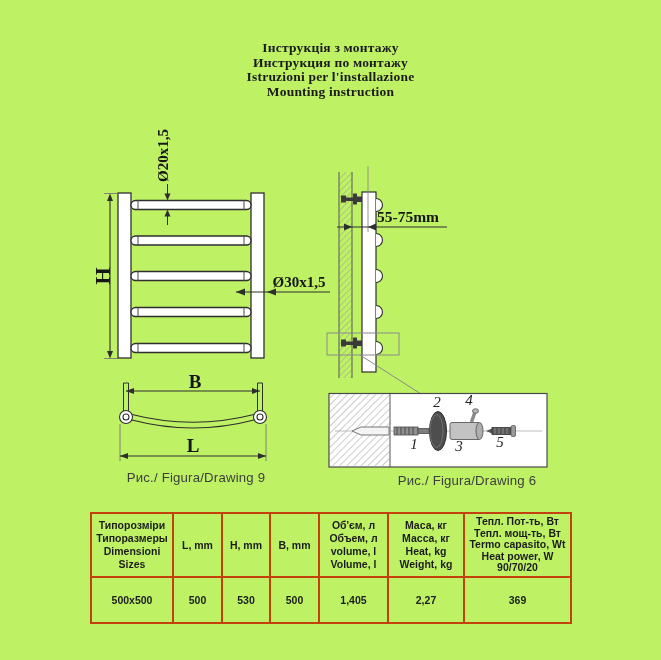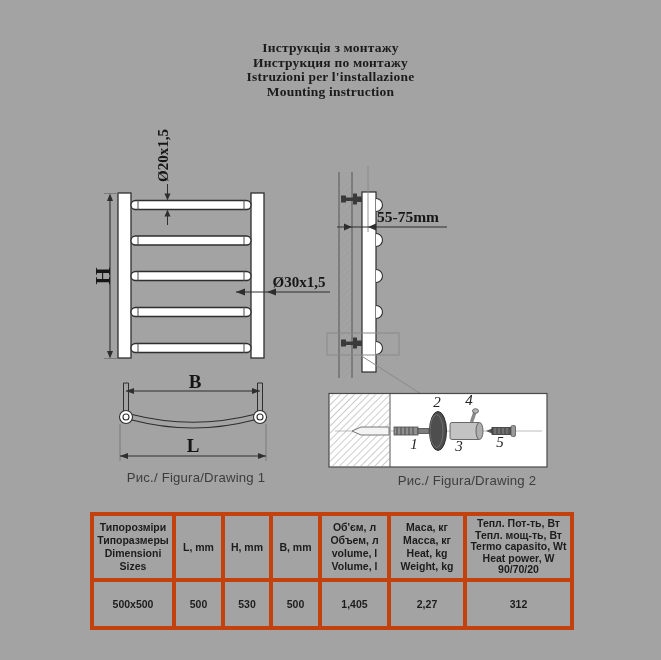--- a/index.html
+++ b/index.html
@@ -1,17 +1,17 @@
 <!DOCTYPE html>
 <html><head>
 <meta charset="utf-8">
 <style>
   html,body { margin:0; padding:0; background:#ffffff; }
   .sheet {
-    position:relative; width:661px; height:660px; background:#a3a3a3;
+    position:relative; width:661px; height:660px; background:#bef264;
     font-family:"Liberation Sans", sans-serif; overflow:hidden;
   }
   .title {
     position:absolute; top:41px; left:0; width:661px;
     text-align:center; white-space:pre-line;
     font-family:"Liberation Serif", serif; font-weight:bold;
     font-size:13.5px; line-height:14.6px; color:#1b1b1b;
     letter-spacing:.2px;
   }
   svg { position:absolute; overflow:visible; }
@@ -30,21 +30,21 @@
     position:absolute; font-size:13.2px; color:#3d3d3d; text-align:center;
     letter-spacing:.2px;
   }
   #caption-1 { left:101px; top:470px; width:190px; }
   #caption-2 { left:367px; top:473px; width:200px; }
   table.spec {
     position:absolute; left:90px; top:512px;
     border-collapse:collapse; table-layout:fixed;
   }
   .spec th, .spec td {
-    border:4px solid #c2410c; text-align:center; vertical-align:middle;
+    border:2px solid #c2410c; text-align:center; vertical-align:middle;
     font-size:10.5px; line-height:13px; color:#1c1c1c;
     white-space:pre-line; padding:1px 2px; font-weight:600;
   }
   .spec td { font-weight:700; }
   .spec th { height:60px; }
   .spec td { height:42px; }
   .spec th.heat { line-height:11.6px;text-align:center; }
 </style>
 </head>
 <body>
@@ -251,22 +251,22 @@
       <rect x="183" y="33.5" width="4.5" height="11" rx="1.5" fill="#9a9a9a" stroke="#555" stroke-width="0.8"></rect>
     </g>
 
     <text class="partnum" text-anchor="middle" x="86" y="57">1</text>
     <text class="partnum" text-anchor="middle" x="109" y="15">2</text>
     <text class="partnum" text-anchor="middle" x="131" y="59">3</text>
     <text class="partnum" text-anchor="middle" x="141" y="13">4</text>
     <text class="partnum" text-anchor="middle" x="172" y="55">5</text>
   </svg>
 
-  <div class="caption" id="caption-1">Рис./ Figura/Drawing 1</div>
-  <div class="caption" id="caption-2">Рис./ Figura/Drawing 2</div>
+  <div class="caption" id="caption-1">Рис./ Figura/Drawing 9</div>
+  <div class="caption" id="caption-2">Рис./ Figura/Drawing 6</div>
 
   <table class="spec">
     <colgroup>
       <col style="width:82px">
         <col style="width:49px">
         <col style="width:48px">
       <col style="width:49px">
         <col style="width:69px">
         <col style="width:76px">
       <col style="width:107px">
@@ -294,18 +294,18 @@
 Heat power, W
 90/70/20</th>
     </tr>
     <tr>
       <td>500x500</td>
       <td>500</td>
       <td>530</td>
       <td>500</td>
       <td>1,405</td>
       <td>2,27</td>
-      <td>312</td>
+      <td>369</td>
     </tr>
   </tbody>
     </table>
 
 </div>
 
 </body></html>

